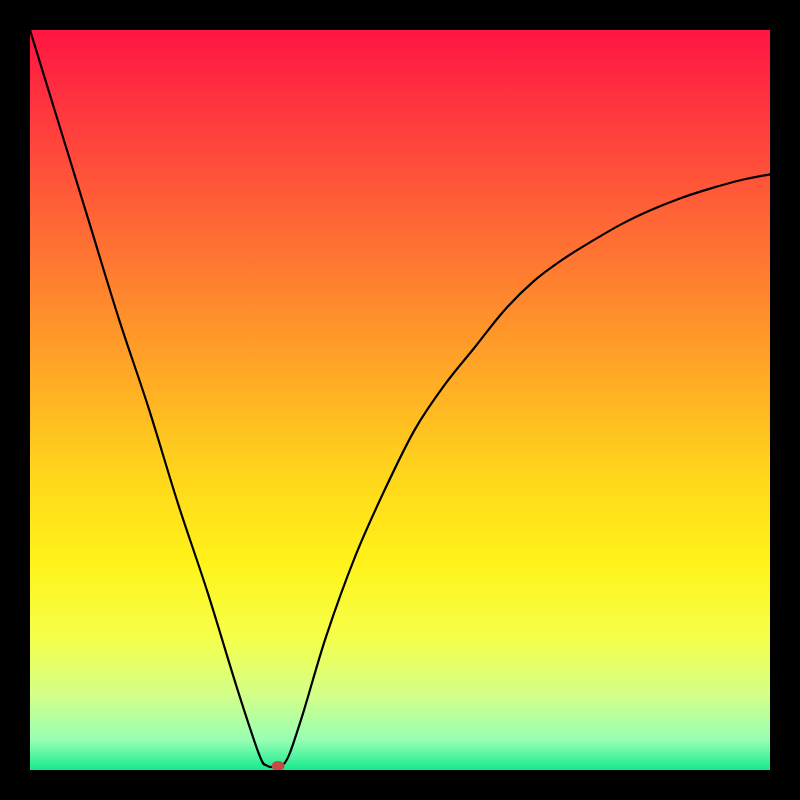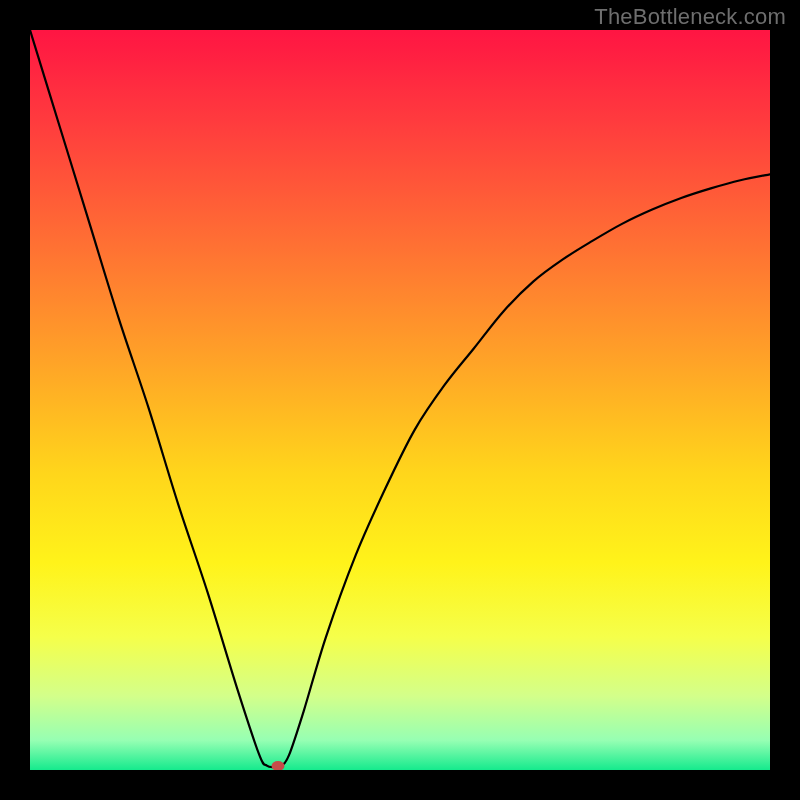--- a/index.html
+++ b/index.html
@@ -56,21 +56,20 @@
     border-radius: 50%;
     background: #c54b49;
     transform: translate(-50%, -50%);
     z-index: 4;
   }
 </style>
 </head>
 <body>
 
 <div class="frame">
-  <div class="watermark">TheBottleneck.com</div>
 
   <div class="plot-area">
     <svg class="gradient-bg" viewBox="0 0 740 740" preserveAspectRatio="none">
       <defs>
         <linearGradient id="bg-grad" x1="0" y1="0" x2="0" y2="1">
             <stop offset="0%" stop-color="#ff1543"></stop>
             <stop offset="12%" stop-color="#ff3a3e"></stop>
             <stop offset="28.000000000000004%" stop-color="#ff6d34"></stop>
             <stop offset="45%" stop-color="#ffa427"></stop>
             <stop offset="60%" stop-color="#ffd61b"></stop>

